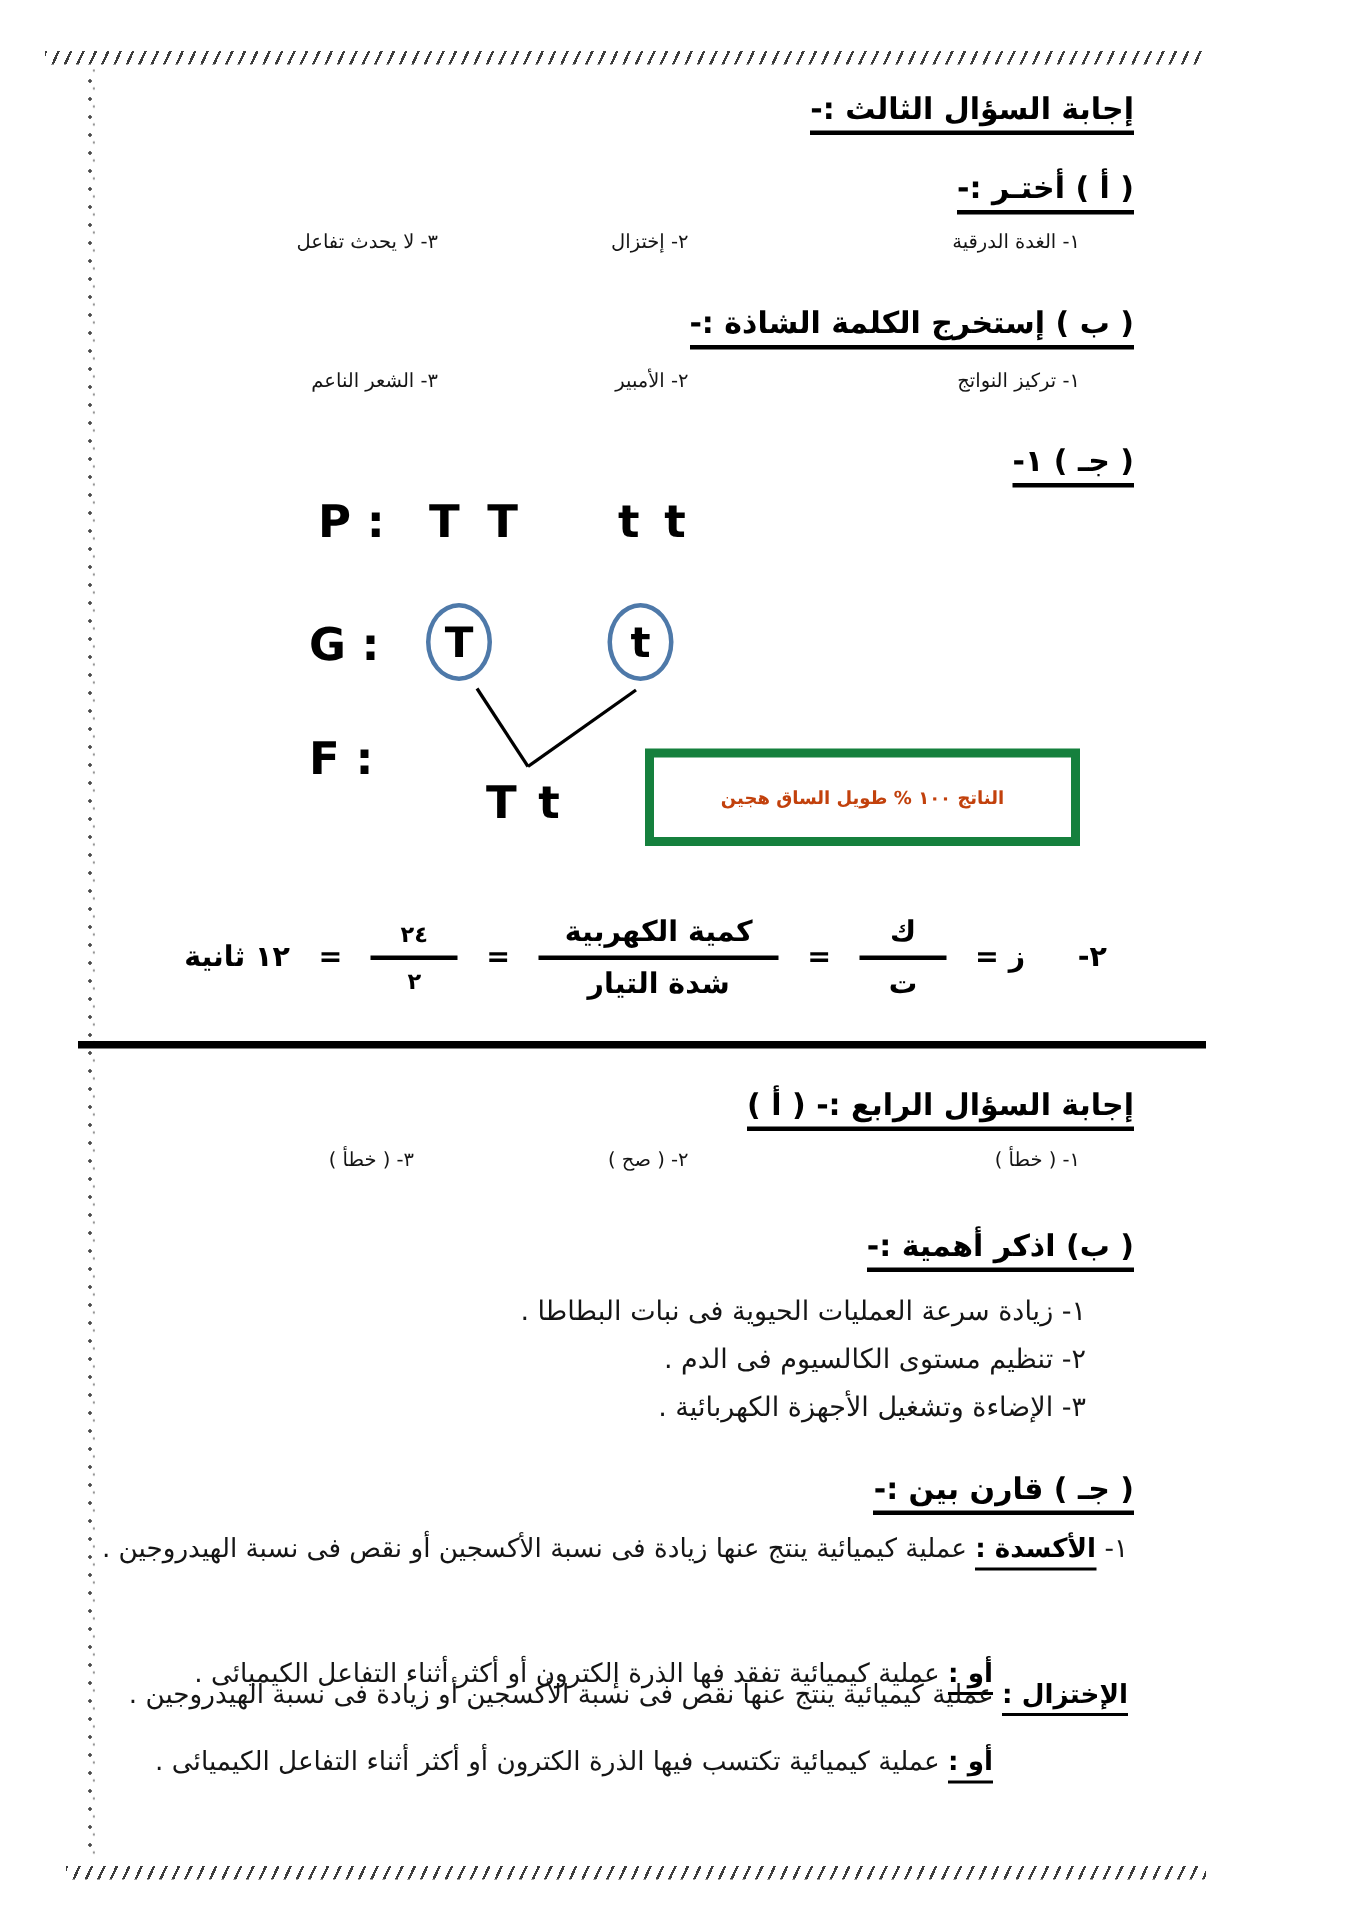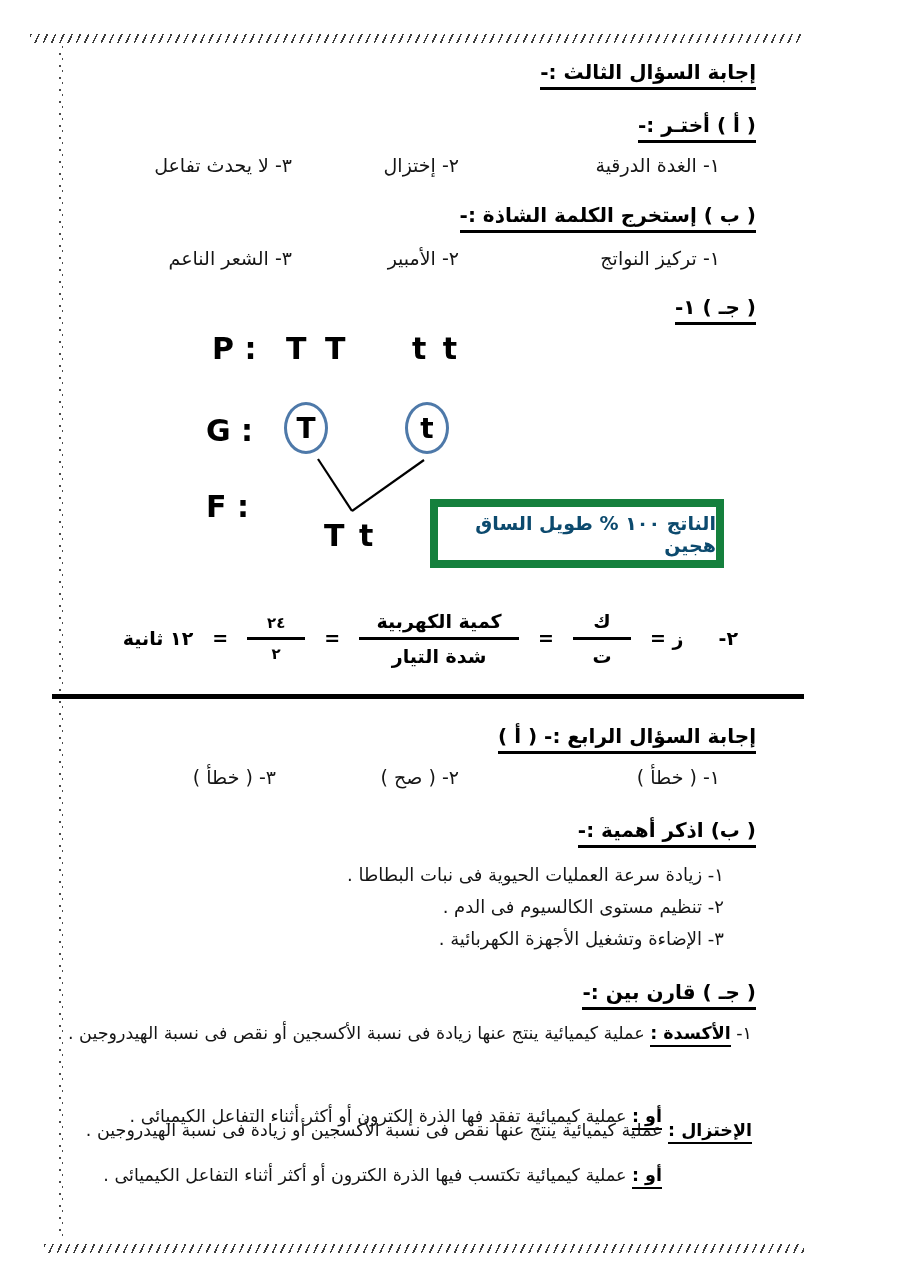--- a/index.html
+++ b/index.html
@@ -24,37 +24,37 @@
     background-repeat:repeat-y,repeat-y;
   }
   .b-left{left:55px;}
   .b-right{left:874px;}
 
   .abs{position:absolute;white-space:nowrap;}
   .head{
     font-weight:700;font-size:20px;color:#000;
     border-bottom:3px solid #000;padding-bottom:3px;
   }
-  .opt{font-size:19px;color:#151515;}
+  .opt{font-size:13px;color:#151515;}
   .listline{font-size:18px;color:#151515;}
   .r1{right:84px;} .r2{right:345px;} .r3{right:512px;}
 
   
   .diagram{position:absolute;top:325px;left:0;width:904px;height:250px;}
   .lat{position:absolute;font-weight:700;font-size:30px;color:#000;font-family:"DejaVu Sans",sans-serif;white-space:nowrap;direction:ltr;}
   .gcircle{
     position:absolute;width:44px;height:52px;border:3px solid #4e79a9;border-radius:50%;
     display:flex;align-items:center;justify-content:center;
     font-weight:700;font-size:28px;color:#000;box-sizing:border-box;direction:ltr;
   }
   .dlines{position:absolute;top:0;left:0;}
   .resultbox{
     position:absolute;left:430px;top:174px;width:278px;height:53px;
-    border:8px solid #15803d;display:flex;align-items:center;justify-content:center;
-    font-weight:700;font-size:19px;color:#0c4a6e;direction:rtl;
+    border:6px solid #15803d;display:flex;align-items:center;justify-content:center;
+    font-weight:700;font-size:12px;color:#c2410c;direction:rtl;
   }
 
   
   .equation{
     position:absolute;top:588px;right:66px;height:100px;
     display:flex;direction:rtl;align-items:center;gap:19px;
     font-weight:700;font-size:19px;color:#000;
   }
   .eq-no{margin-left:16px;}
   .frac{display:inline-flex;flex-direction:column;align-items:center;direction:rtl;}

